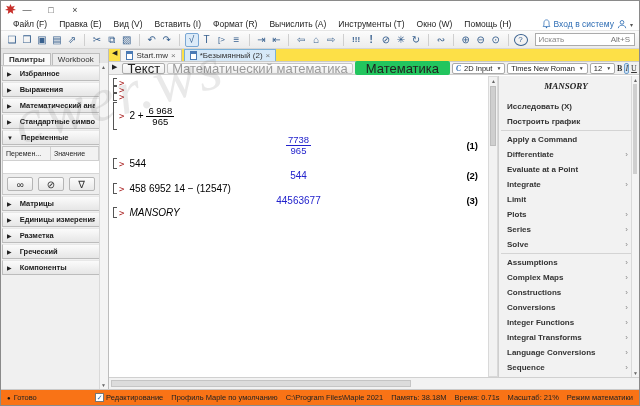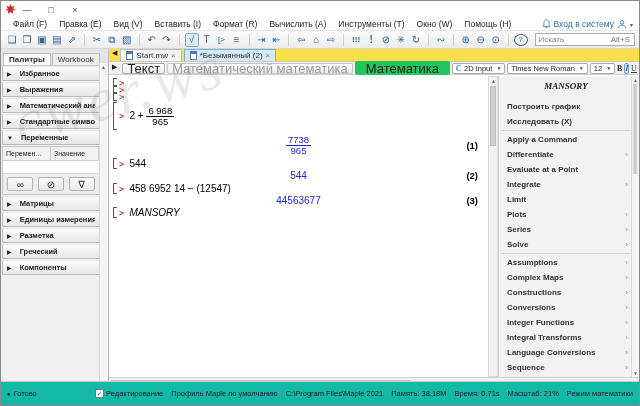--- a/index.html
+++ b/index.html
@@ -98,21 +98,21 @@
   .pscroll{position:absolute;top:75px;right:0;width:8px;bottom:28px;background:#f4f4f4;border-left:1px solid #d9d9d9;}
   .pscroll .up{position:absolute;top:1px;left:1px;font-size:5px;color:#666;}
   .pscroll .dn{position:absolute;bottom:1px;left:1px;font-size:5px;color:#666;}
   .pscroll .thumb{position:absolute;top:8px;left:1px;width:4px;height:90px;background:#cfcfcf;}
 
   
   .hscroll{position:absolute;left:108px;right:0;bottom:16px;height:12px;background:#f2f2f2;border-top:1px solid #d0d0d0;}
   .hscroll .thumb{position:absolute;left:2px;top:2px;height:7px;width:300px;background:#dcdcdc;border:1px solid #c5c5c5;}
 
   
-  .statusbar{position:absolute;left:0;right:0;bottom:0;height:24px;background:#14b8a6;border-top:1px solid #c9c9c9;display:flex;align-items:center;padding:0 6px;font-size:7.5px;color:#222;}
+  .statusbar{position:absolute;left:0;right:0;bottom:0;height:16px;background:#f97316;border-top:1px solid #c9c9c9;display:flex;align-items:center;padding:0 6px;font-size:7.5px;color:#222;}
   .statusbar .ready{display:flex;align-items:center;gap:3px;}
   .statusbar .dot{font-size:6px;color:#111;}
   .statusbar .rgroup{margin-left:auto;display:flex;align-items:center;gap:8px;white-space:nowrap;}
   .cb{width:9px;height:9px;border:1px solid #777;background:#fff;display:flex;align-items:center;justify-content:center;font-size:7px;color:#2e6db4;margin-right:2px;}
   .editpair{display:flex;align-items:center;}
 
   
   .watermark{position:absolute;left:10px;top:58px;font-family:"Liberation Serif",serif;font-style:italic;font-size:62px;color:rgba(100,100,100,0.14);transform:rotate(-16deg);letter-spacing:3px;pointer-events:none;z-index:50;}
 
   svg{display:block;}
@@ -390,24 +390,24 @@
   </div>
 
   <div class="vscroll">
     <span class="up">▲</span>
     <span class="thumb"></span>
   </div>
 
   <div class="panel">
     <div class="phead">MANSORY</div>
     <div class="pitem">
+        <span>Исследовать (X)</span>
+      </div>
+    <div class="pitem">
         <span>Построить график</span>
-      </div>
-    <div class="pitem">
-        <span>Исследовать (X)</span>
       </div>
     <div class="pdivider"></div>
     <div class="pitem">
         <span>Apply a Command</span>
       </div>
     <div class="pitem">
         <span>Differentiate</span>
         <span class="arr">›</span>
       </div>
     <div class="pitem">

